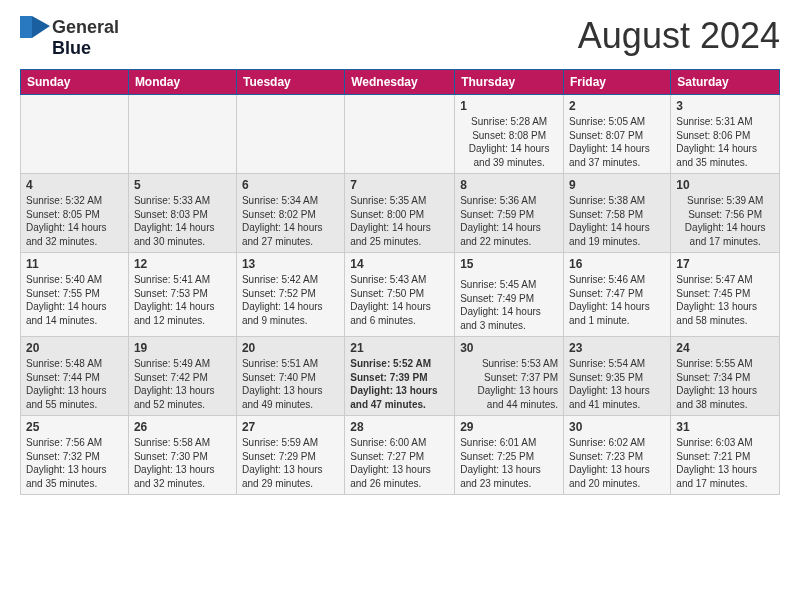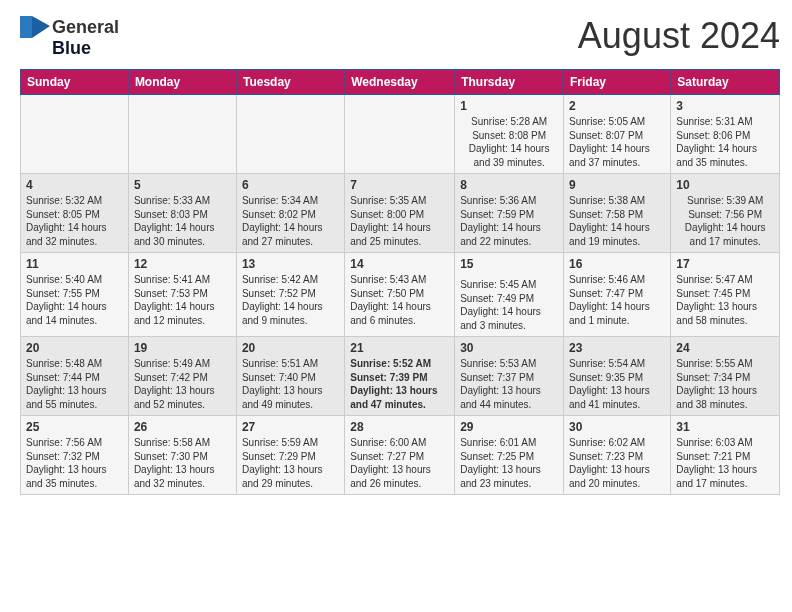--- a/index.html
+++ b/index.html
@@ -273,21 +273,21 @@
           </td>
           <td>
             <span class="day-num">21</span>
             <div class="day-info" style="white-space: pre-line; font-weight: bold;">Sunrise: 5:52 AM
 Sunset: 7:39 PM
 Daylight: 13 hours
 and 47 minutes.</div>
           </td>
           <td>
             <span class="day-num">30</span>
-            <div class="day-info" style="white-space: pre-line;">Sunrise: 5:53 AM
+            <div class="day-info" style="white-space: pre-line; text-align: right;">Sunrise: 5:53 AM
 Sunset: 7:37 PM
 Daylight: 13 hours
 and 44 minutes.</div>
           </td>
           <td>
             <span class="day-num">23</span>
             <div class="day-info" style="white-space: pre-line;">Sunrise: 5:54 AM
 Sunset: 9:35 PM
 Daylight: 13 hours
 and 41 minutes.</div>

